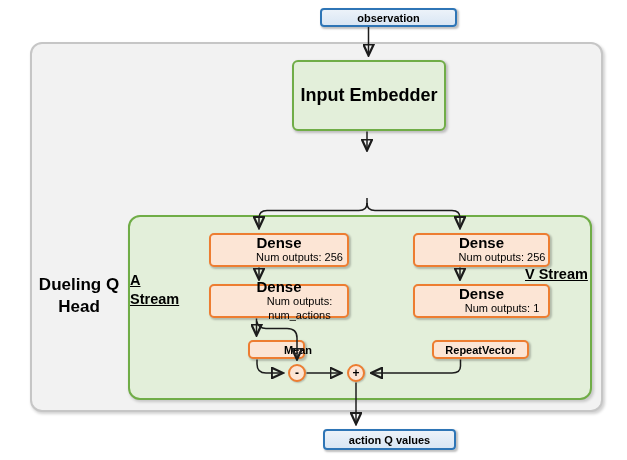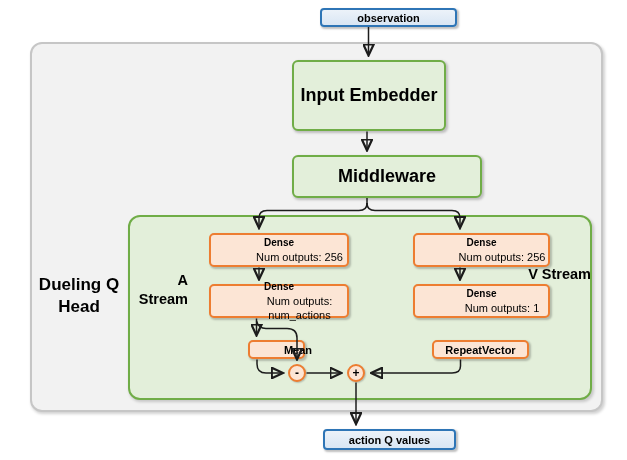--- a/index.html
+++ b/index.html
@@ -24,36 +24,36 @@
   .gray-group{position:absolute;box-sizing:border-box;background:#f2f2f2;
         border:2px solid #c6c6c6;border-radius:12px;
         box-shadow:1.5px 2px 3px rgba(0,0,0,0.18);}
   .green-group{position:absolute;box-sizing:border-box;background:#e3efda;
         border:2px solid #70ad47;border-radius:12px;
         box-shadow:1.5px 2px 3px rgba(0,0,0,0.18);}
 
   
   .orange{background:#fce5d5;border:2px solid #ed7d31;border-radius:5px;
         box-shadow:1.5px 1.5px 2px rgba(0,0,0,0.22);}
-  .orange .t1{font-size:10px;font-weight:bold;line-height:14px;display:block;}
+  .orange .t1{font-size:15px;font-weight:bold;line-height:14px;display:block;}
   .orange .t2{font-size:11px;font-weight:normal;line-height:14px;display:block;padding-left:41px;}
   .orange.small{font-size:11px;font-weight:bold;}
 
   
   .op{position:absolute;box-sizing:border-box;width:18px;height:18px;border-radius:50%;
         background:#fce5d5;border:2px solid #ed7d31;
         display:flex;align-items:center;justify-content:center;
         font-size:12px;font-weight:bold;color:#000;line-height:1;
         box-shadow:1px 1px 1.5px rgba(0,0,0,0.2);}
 
   
   .big-label{position:absolute;text-align:center;font-weight:bold;color:#000;
         font-size:17px;line-height:22px;}
-  .stream-label{position:absolute;text-align:right;font-weight:bold;color:#000;
-        font-size:14.5px;line-height:19px;}
+  .stream-label{position:absolute;text-align:left;font-weight:bold;color:#000;
+        font-size:14.5px;line-height:19px;text-decoration:underline;}
 
   svg.edges{position:absolute;left:0;top:0;width:627px;height:460px;pointer-events:none;z-index:50;}
   svg.edges path{fill:none;stroke:#1c1c1c;stroke-width:1.5;}
 </style>
 </head>
 <body>
 
 <div id="canvas">
 
   <div class="gray-group" style="left:30px;top:42px;width:573px;height:370px;"></div>
@@ -62,21 +62,20 @@
 
   <div class="green-group" style="left:128px;top:215px;width:464px;height:185px;"></div>
 
   <div class="stream-label" style="left:130px;top:271px;width:58px;">A Stream</div>
   <div class="stream-label" style="left:525px;top:265px;width:66px;">V Stream</div>
 
   <div class="node blue" style="left:300px;top:8px;width:137px;height:19px;">observation</div>
 
   <div class="node green-block" style="left:272px;top:60px;width:154px;height:71px;">Input Embedder</div>
 
-  <div class="node green-block" style="left:272px;top:155px;width:190px;height:43px;">Middleware</div>
 
   <div class="node orange" style="left:189px;top:233px;width:140px;height:34px;flex-direction:column;">
     <span class="t1">Dense</span>
     <span class="t2">Num outputs: 256</span>
   </div>
 
   <div class="node orange" style="left:189px;top:284px;width:140px;height:34px;flex-direction:column;">
     <span class="t1">Dense</span>
     <span class="t2">Num outputs: num_actions</span>
   </div>

